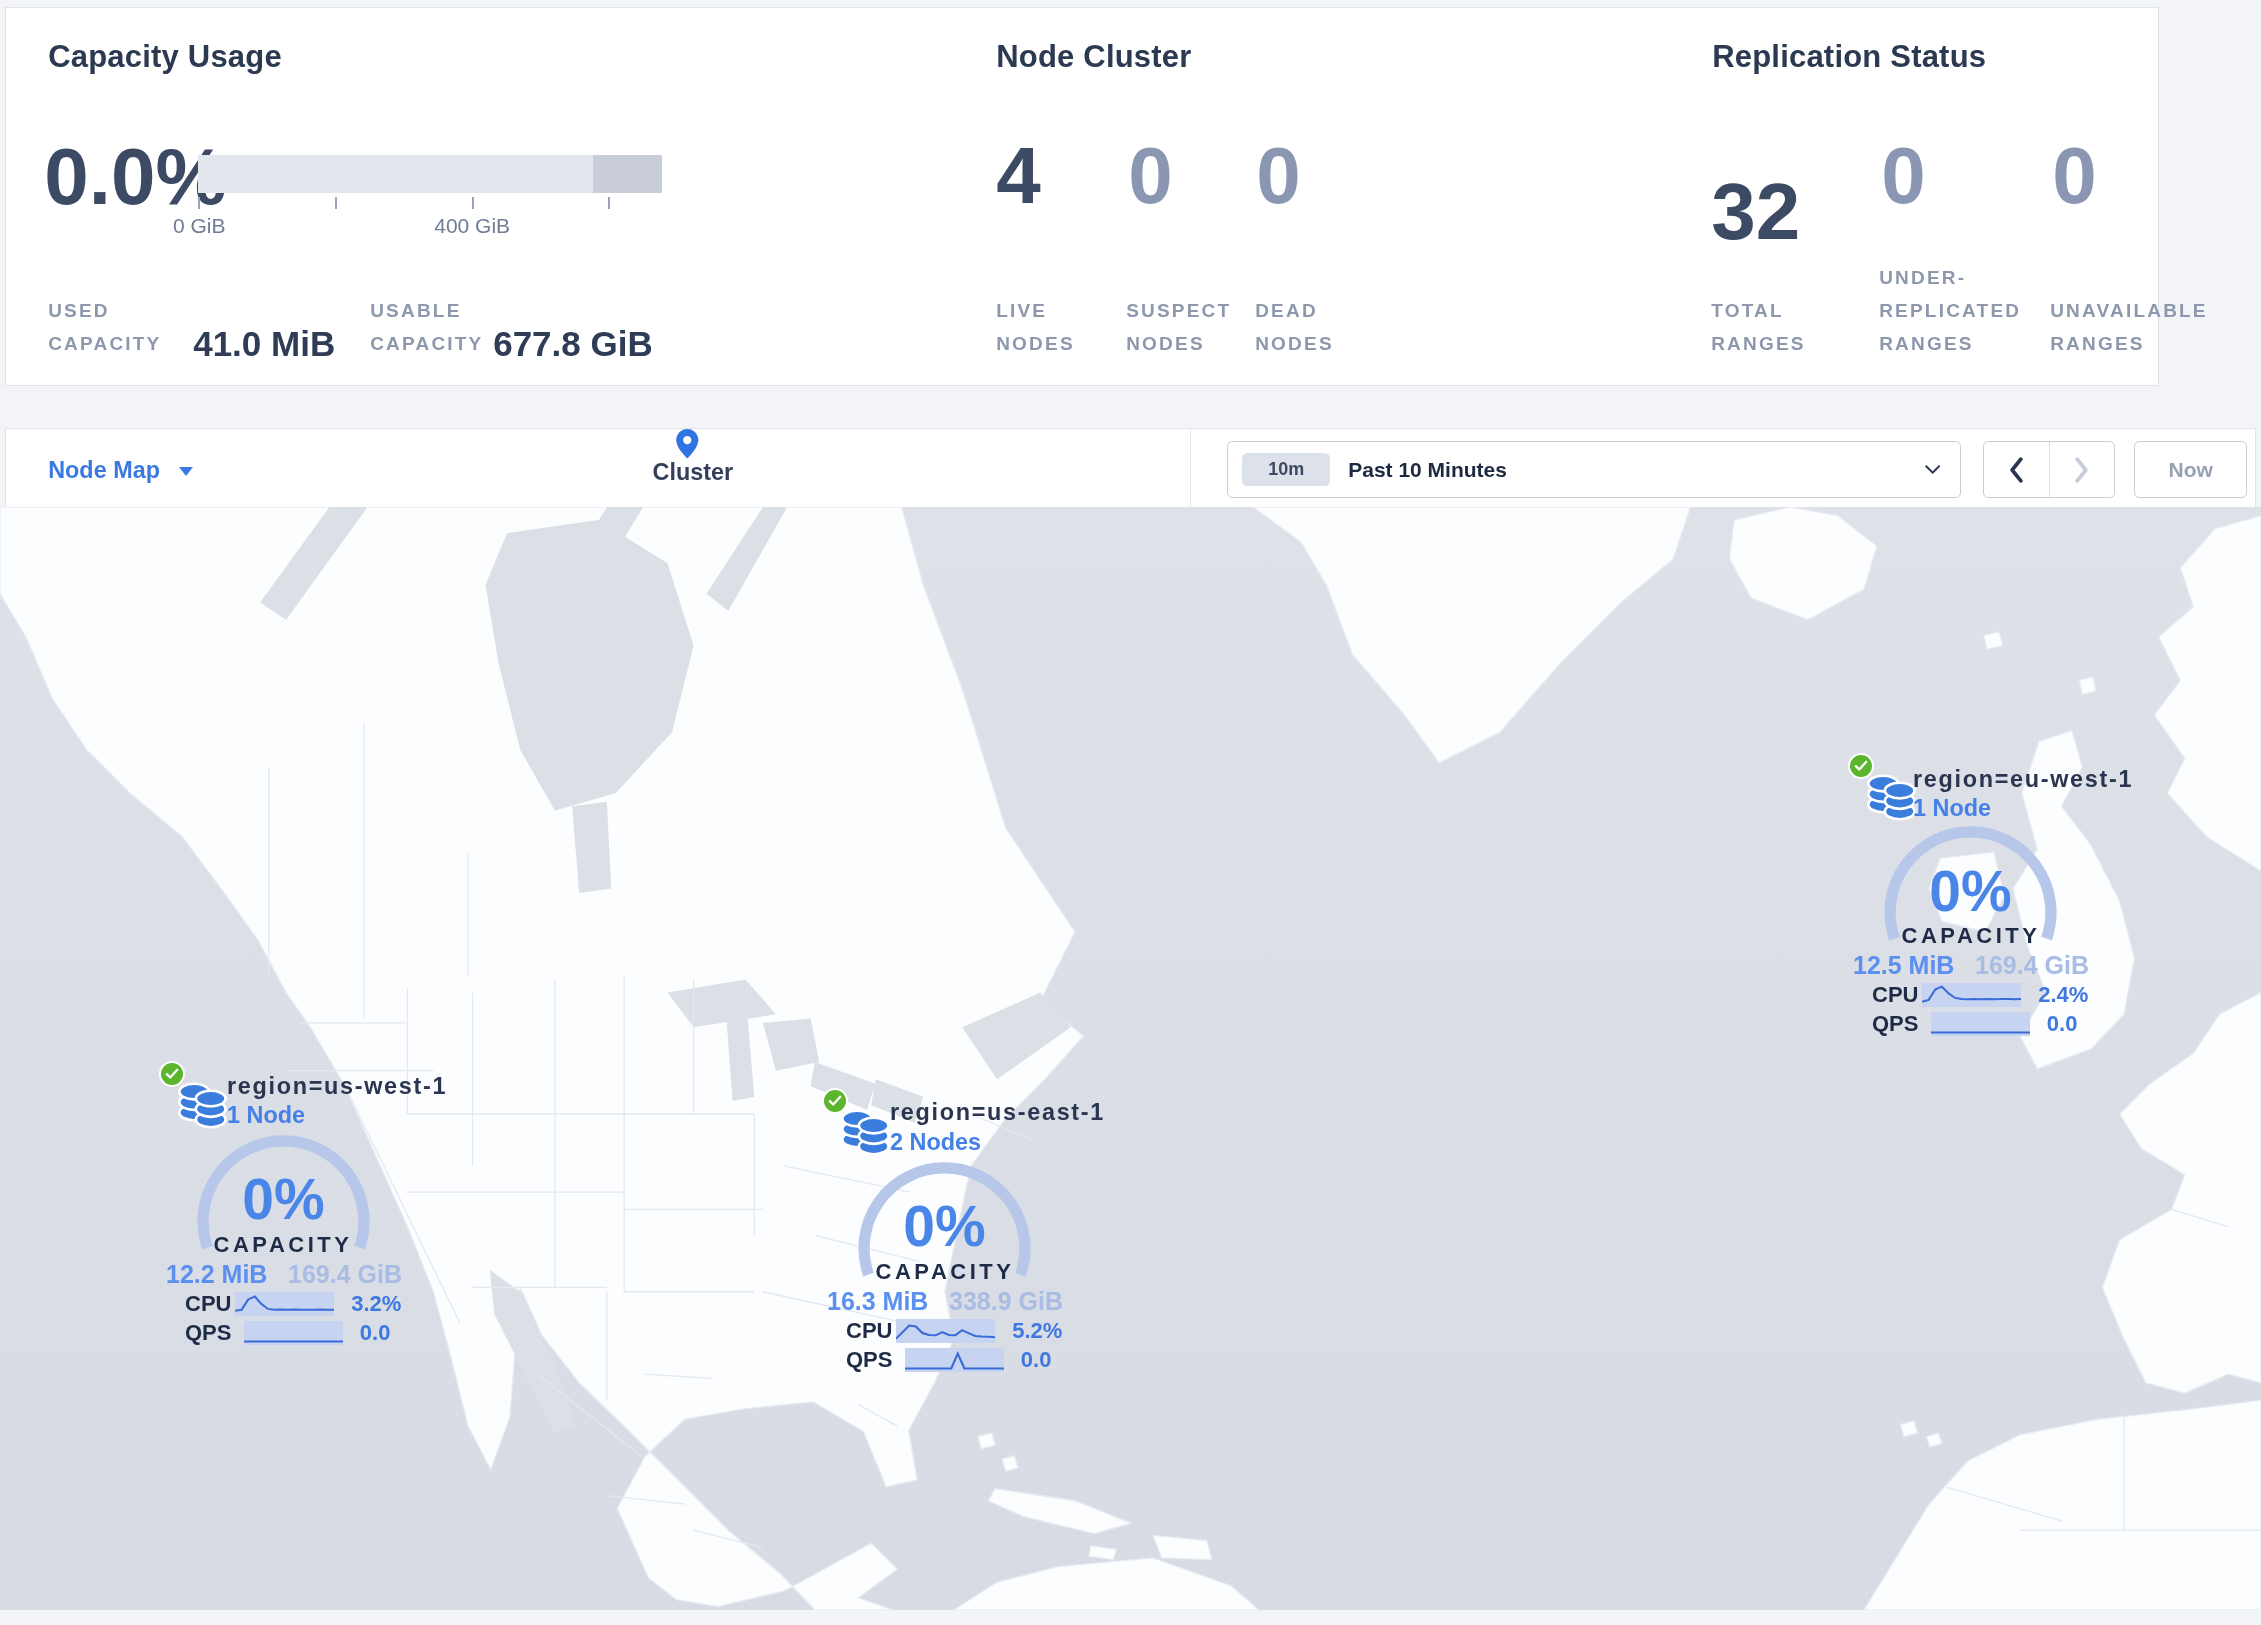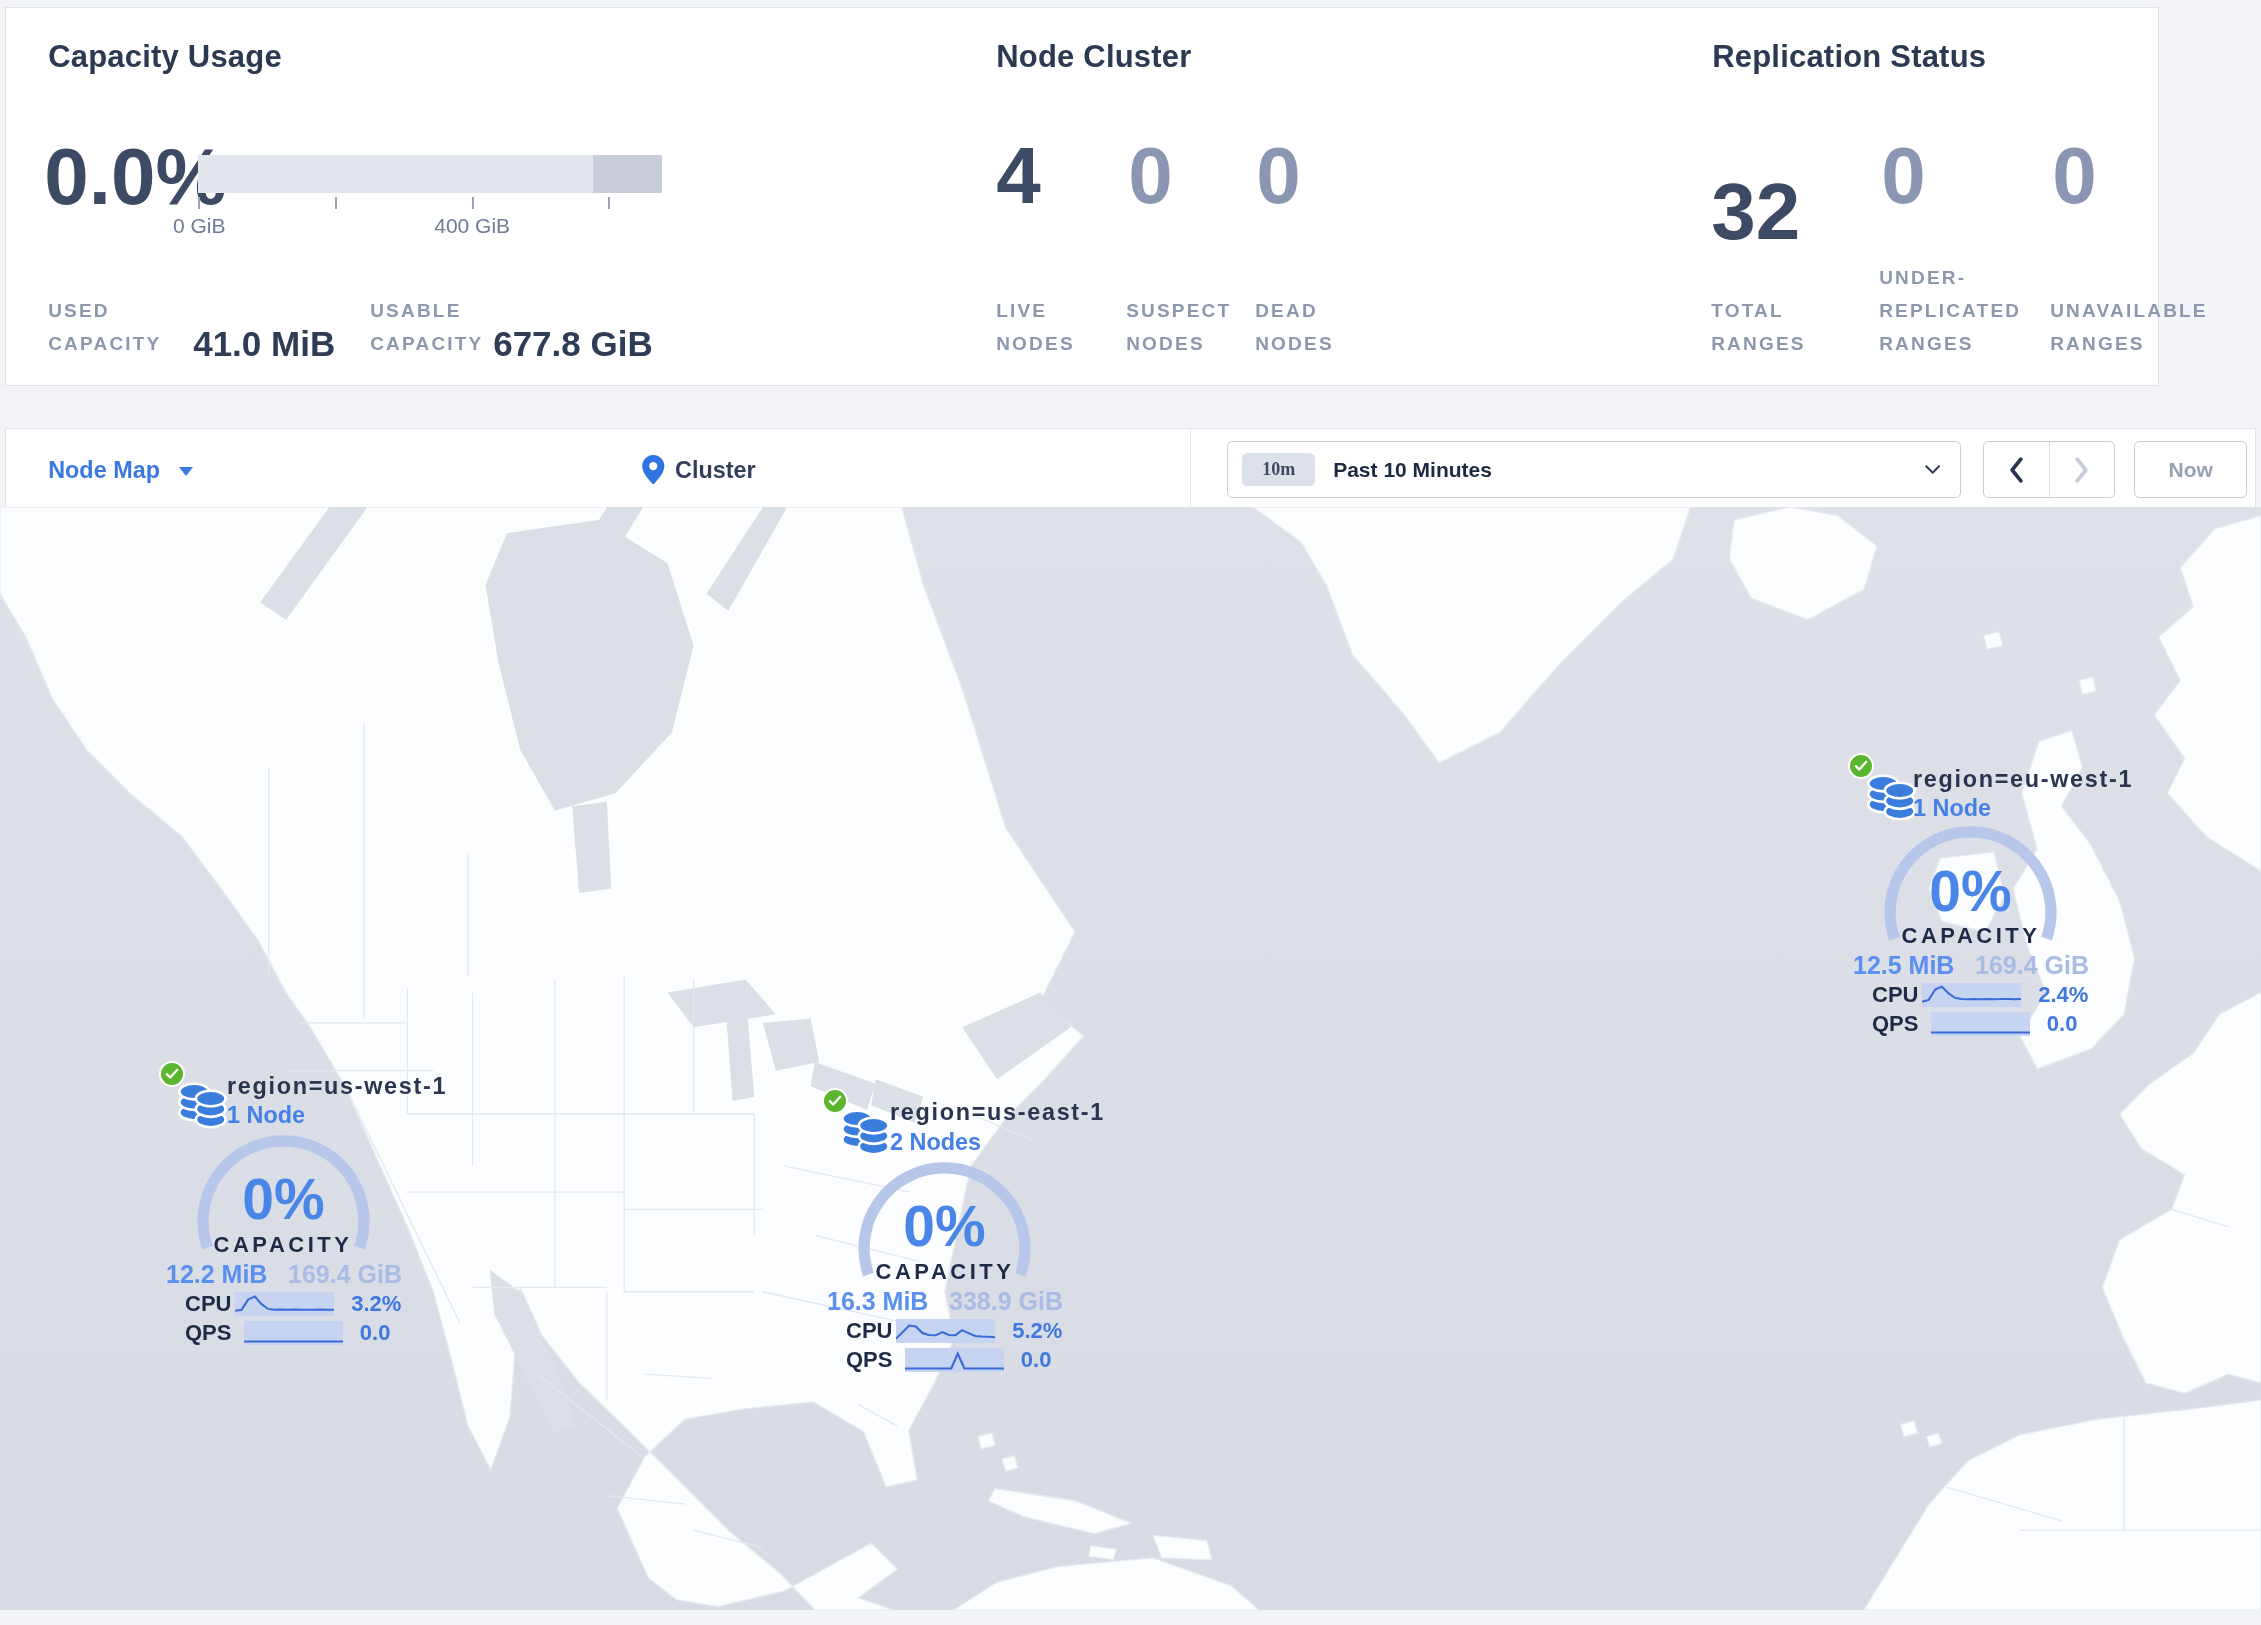--- a/index.html
+++ b/index.html
@@ -27,21 +27,21 @@
   .tick{position:absolute;top:189px;width:1.7px;height:12px;background:#9aa4b6;}
   .tick-label{position:absolute;top:206px;width:104px;text-align:center;font-size:21px;color:#6f7d96;}
 
   
   .tb-item{position:absolute;top:0;height:82px;display:flex;align-items:center;}
   .nodemap-label{font-size:23.4px;font-weight:600;color:#3b79e2;}
   .caret-down{width:0;height:0;border-left:7.8px solid transparent;border-right:7.8px solid transparent;border-top:9.5px solid #3b79e2;margin-left:19px;margin-top:3.5px;}
   .cluster-label{font-size:23.4px;font-weight:600;color:#333f5a;margin-left:10.4px;}
   .tb-divider{position:absolute;left:1184px;top:0;width:0.9px;height:82px;background:#e4e7ec;}
   .time-box{position:absolute;left:1221px;top:12px;width:734px;height:57px;border:1.7px solid #c8cdd8;border-radius:5.2px;display:flex;align-items:center;box-sizing:border-box;background:#fff;}
-  .time-badge{margin-left:14px;background:#dde1e9;border-radius:5.2px;padding:6px 20px;font-size:18px;font-weight:700;color:#3e4a63;font-family:Liberation Serif, serif;}
+  .time-badge{margin-left:14px;background:#dde1e9;border-radius:5.2px;padding:6px 26px;font-size:18px;font-weight:700;color:#3e4a63;}
   .time-label{margin-left:18px;font-size:21px;font-weight:600;color:#1d2940;}
   .time-chevron{margin-left:auto;margin-right:19px;}
   .arrow-box{position:absolute;left:1977px;top:12px;width:132px;height:57px;border:1.7px solid #c8cdd8;border-radius:5.2px;display:flex;box-sizing:border-box;background:#fff;}
   .arrow-cell{flex:1;display:flex;align-items:center;justify-content:center;}
   .arrow-cell:first-child{border-right:0.9px solid #d8dce3;}
   .now-btn{position:absolute;left:2128px;top:12px;width:113px;height:57px;border:1.7px solid #c8cdd8;border-radius:5.2px;display:flex;align-items:center;justify-content:center;font-size:21px;font-weight:600;color:#98a1b4;box-sizing:border-box;background:#fff;}
 
   
   #map{position:absolute;left:0;top:507px;width:2261px;height:1103px;}
 
@@ -99,21 +99,21 @@
   <div class="abs metric-label" style="left:1705px;top:286px;width:121px;">TOTAL RANGES</div>
   <div class="abs metric-label" style="left:1873px;top:253px;width:173px;">UNDER-REPLICATED RANGES</div>
   <div class="abs metric-label" style="left:2044px;top:286px;width:199px;">UNAVAILABLE RANGES</div>
 </div>
 
 <div id="toolbar-panel" class="panel">
   <div class="tb-item" style="left:42px;">
     <span class="nodemap-label">Node Map</span>
     <span class="caret-down"></span>
   </div>
-  <div class="tb-item" style="left:636px;">
+  <div class="tb-item" style="left:636px;flex-direction:column;">
     <svg width="22.5" height="29.5" viewBox="0 0 24 32">
       <path d="M12,0 C5.4,0 0,5.4 0,12 C0,21 12,32 12,32 C12,32 24,21 24,12 C24,5.4 18.6,0 12,0 Z" fill="#2f74e0"></path>
       <circle cx="12" cy="12" r="4.5" fill="#fff"></circle>
     </svg>
     <span class="cluster-label">Cluster</span>
   </div>
   <div class="tb-divider"></div>
 
   <div class="time-box">
     <span class="time-badge">10m</span>

